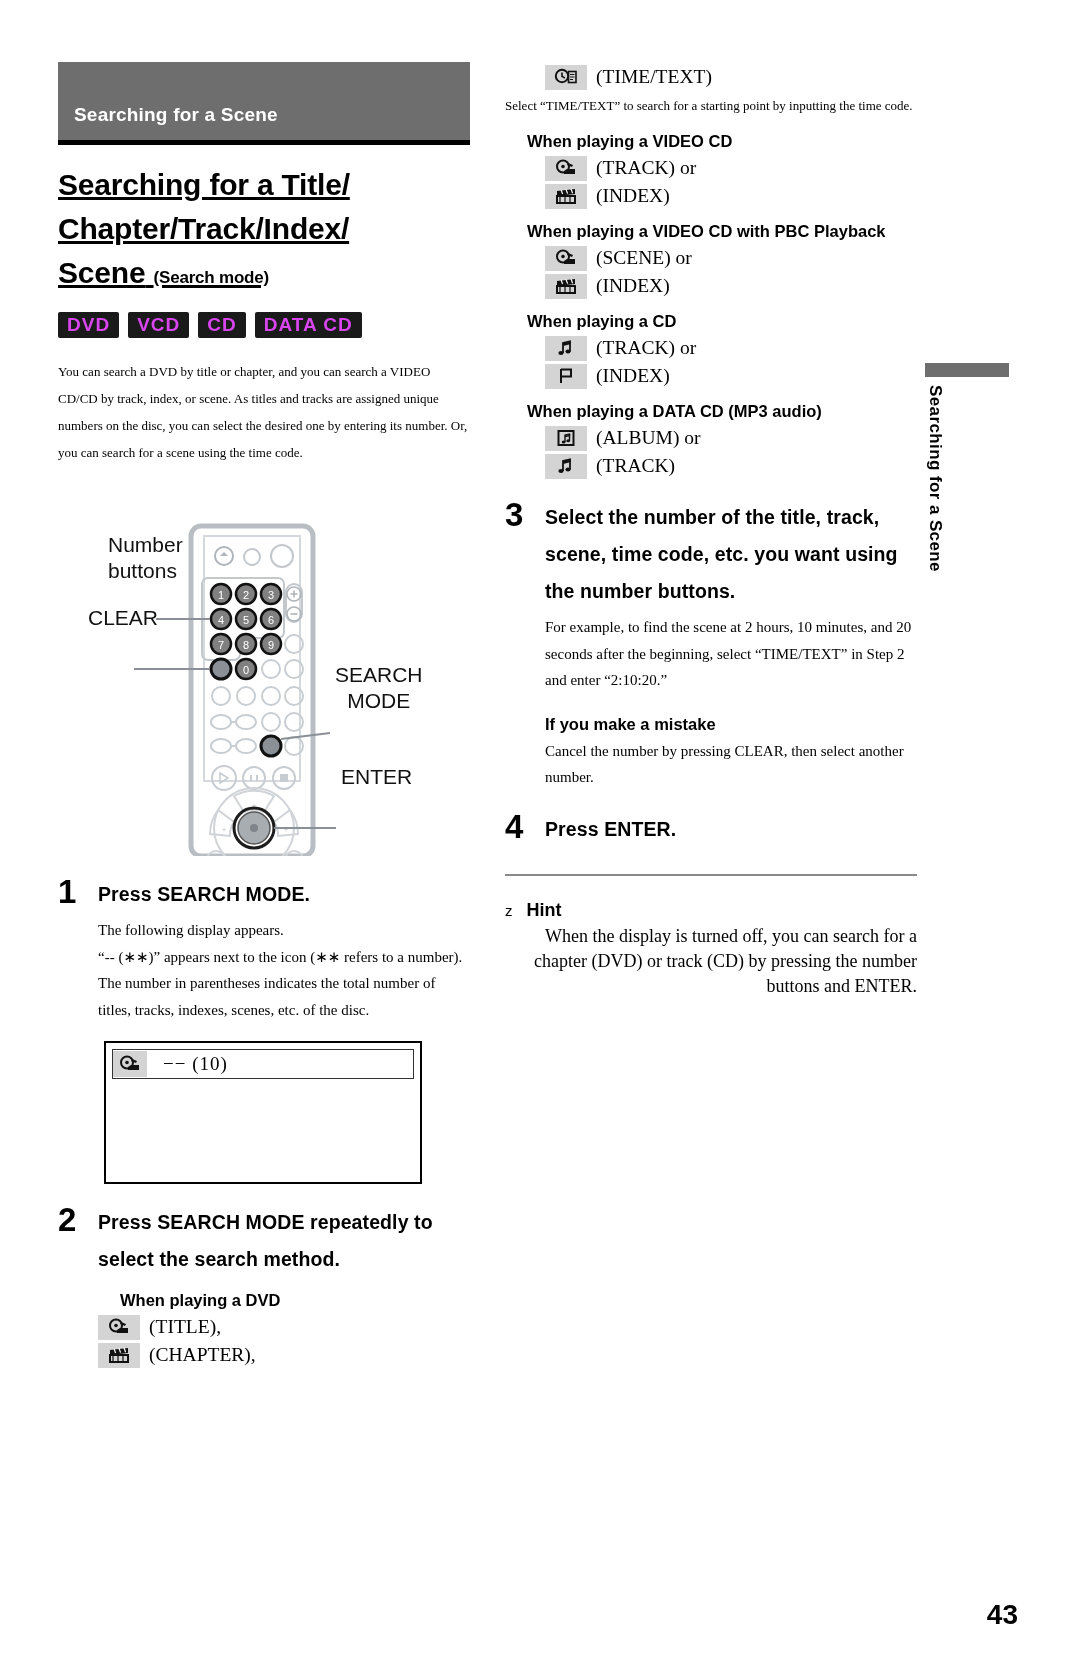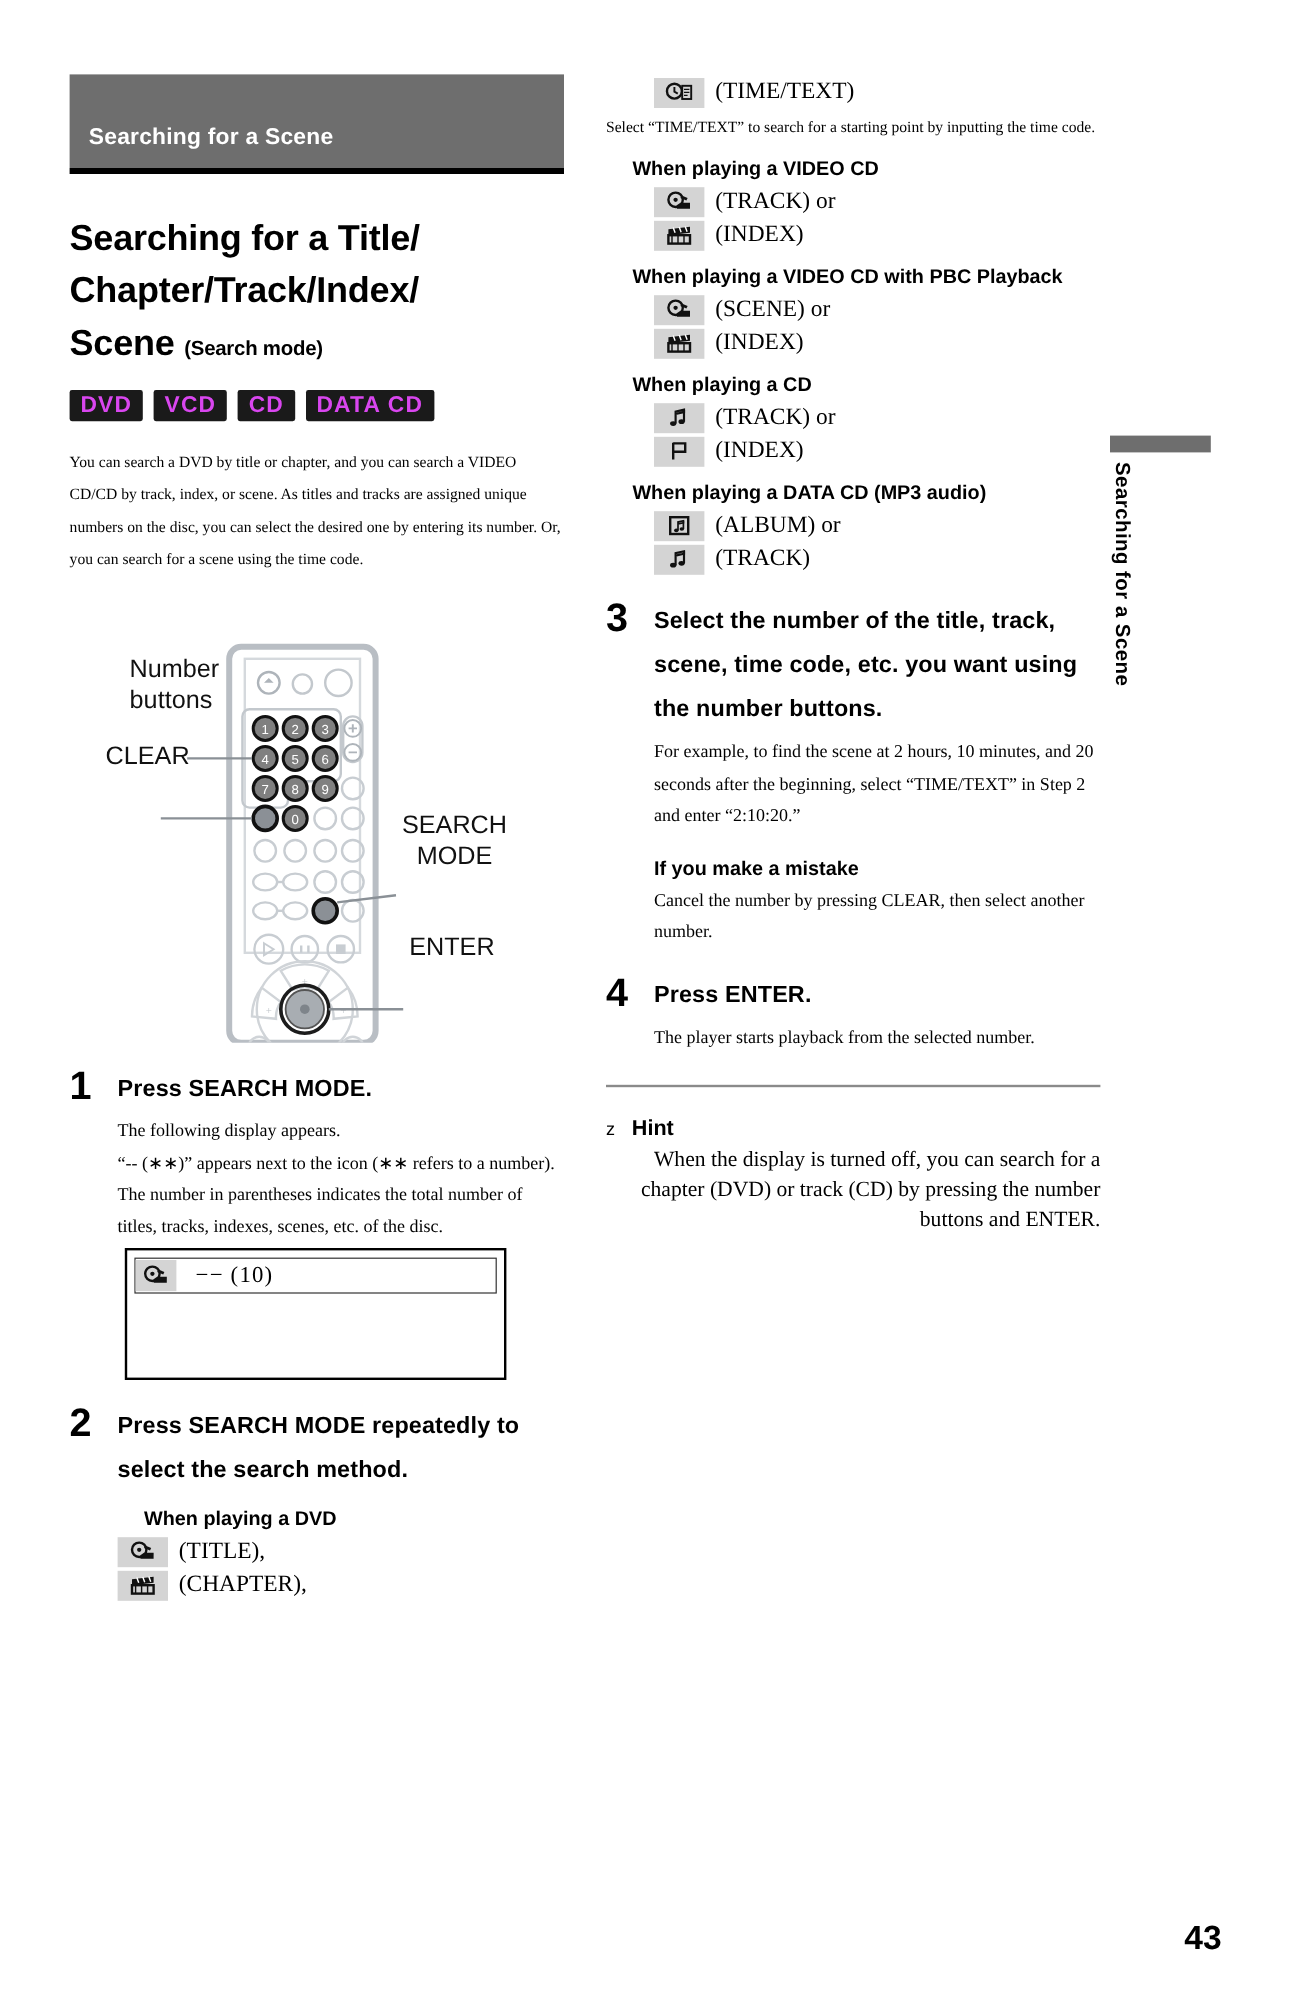--- a/index.html
+++ b/index.html
@@ -28,22 +28,23 @@
   }
   .section-bar .label{position:absolute;left:16px;bottom:14px;letter-spacing:.2px;}
   .section-bar-rule{height:5px;background:#000;width:412px;}
 
   
   .big-title{
     font-family:"Liberation Sans", sans-serif;
     font-weight:bold;
     font-size:30px;
     line-height:44px;
-    margin-top:32px;
+    margin-top:18px;
     letter-spacing:-0.2px;
+    text-decoration:underline;
   }
   .big-title .sub{font-size:17px;font-weight:bold;text-align:right;}
 
   
   .badges{margin-top:12px;display:flex;gap:9px;align-items:center;}
   .badge{
     background:#1a1a1a;color:#d946ef;
     font-family:"Liberation Sans", sans-serif;
     font-weight:bold;
     font-size:19px;
@@ -88,22 +89,22 @@
   .icon-row .cap{font-size:19.5px;line-height:26px;}
   .ico{
     width:42px;height:25px;background:#d4d4d4;
     display:flex;align-items:center;justify-content:center;
     flex:none;
   }
   .ico svg{display:block;}
 
   
   .display-box{
-    margin-top:4px;margin-left:46px;
-    width:318px;height:110px;
+    margin-top:18px;margin-left:46px;
+    width:318px;height:143px;
     border:2px solid #000;
     box-sizing:border-box;
     position:relative;
     background:#fff;
   }
   .display-bar{
     position:absolute;left:6px;top:6px;right:6px;height:28px;
     border:1px solid #333;background:#fff;
     display:flex;align-items:center;
   }
@@ -489,21 +490,20 @@
 
         <div class="subhead" style="margin-top:18px;">If you make a mistake</div>
         <div class="step-text" style="margin-top:2px;">Cancel the number by pressing CLEAR, then select another number.</div>
       </div>
     </div>
 
     <div class="step">
       <div class="step-num">4</div>
       <div class="step-body">
         <div class="step-head">Press ENTER.</div>
-        <div class="step-text">The player starts playback from the selected number.</div>
       </div>
     </div>
 
     <div class="rule"></div>
 
     <div class="hint-head">
       <span class="hint-z">z</span>
       <span>Hint</span>
     </div>
     <div class="hint-text">When the display is turned off, you can search for a chapter (DVD) or track (CD) by pressing the number buttons and ENTER.</div>

